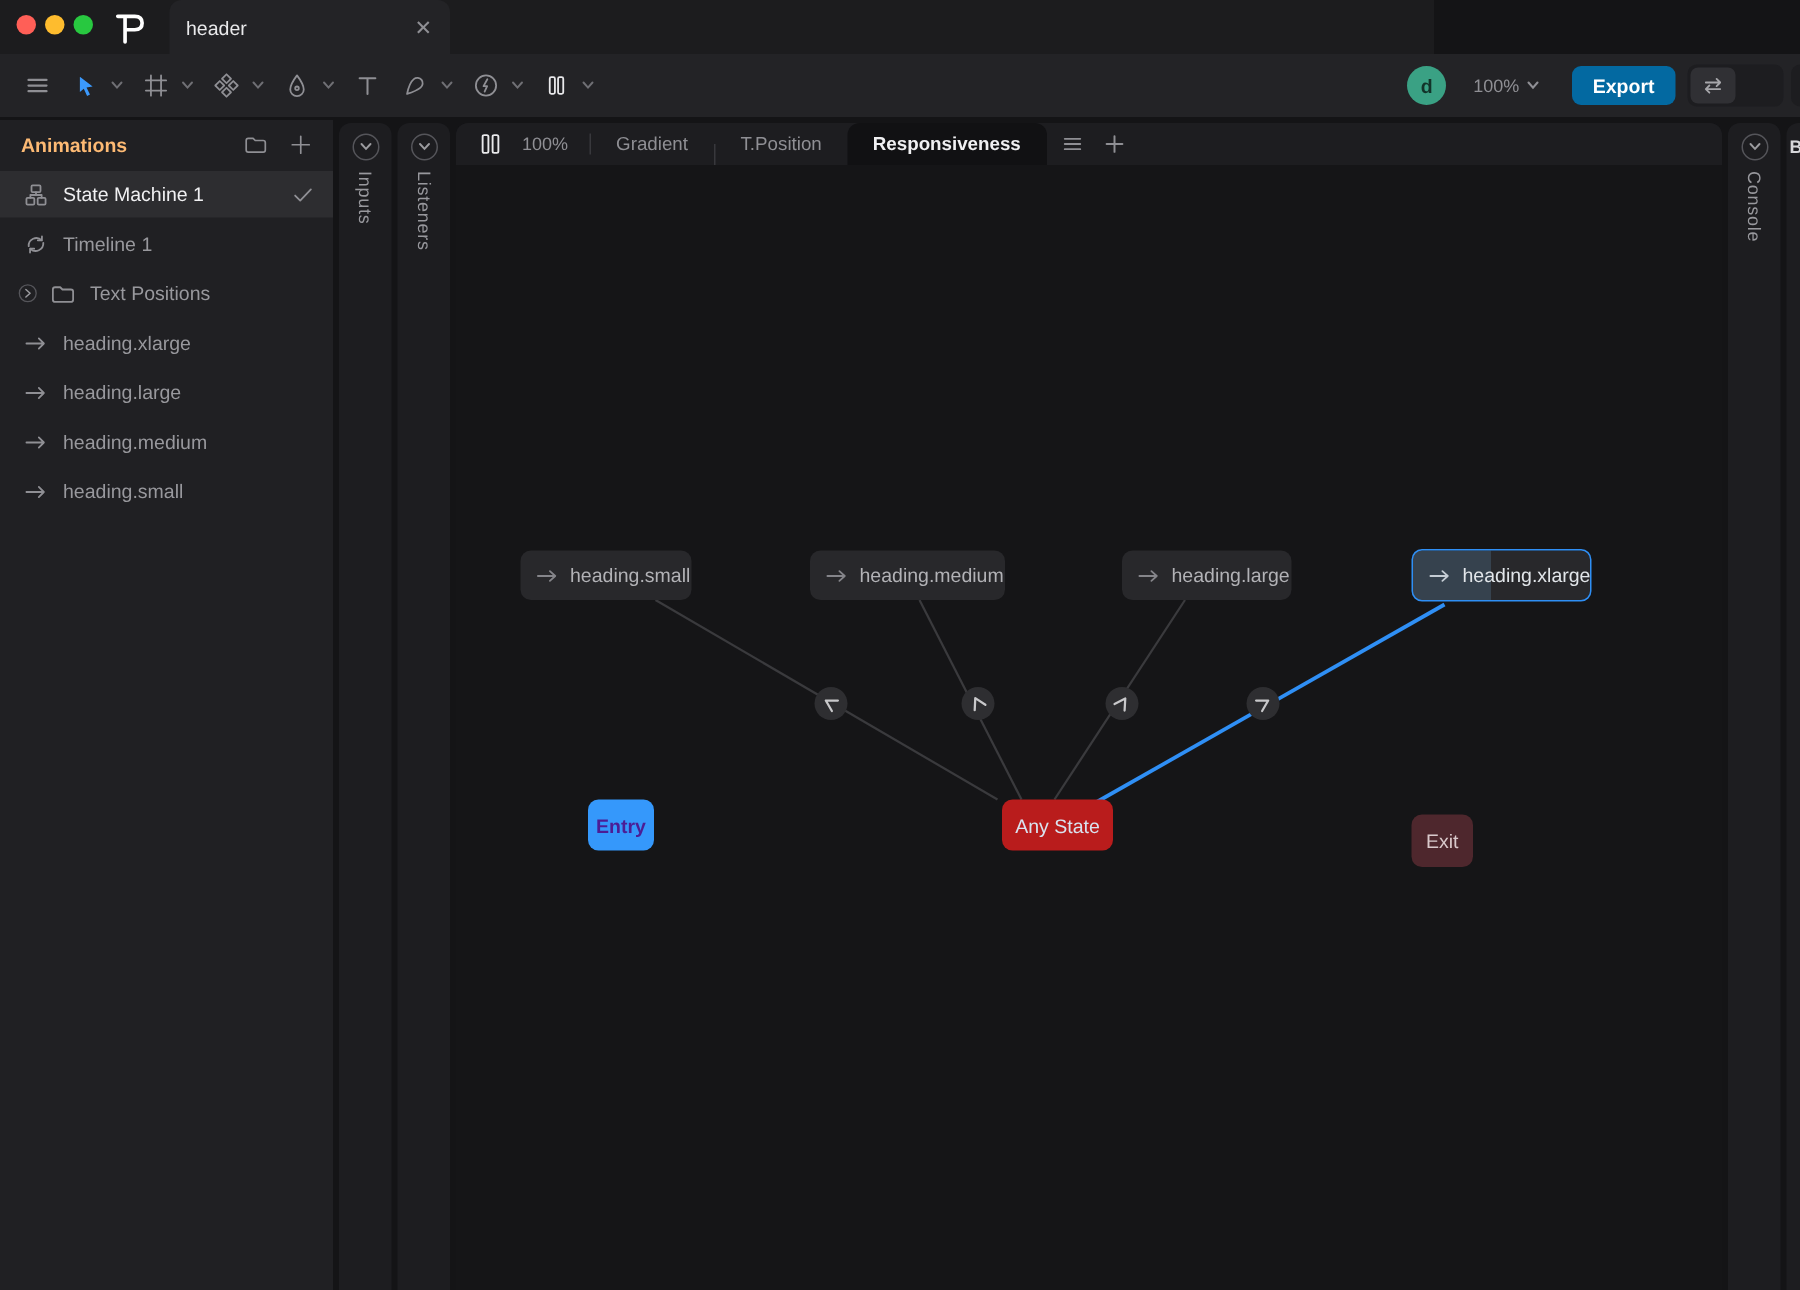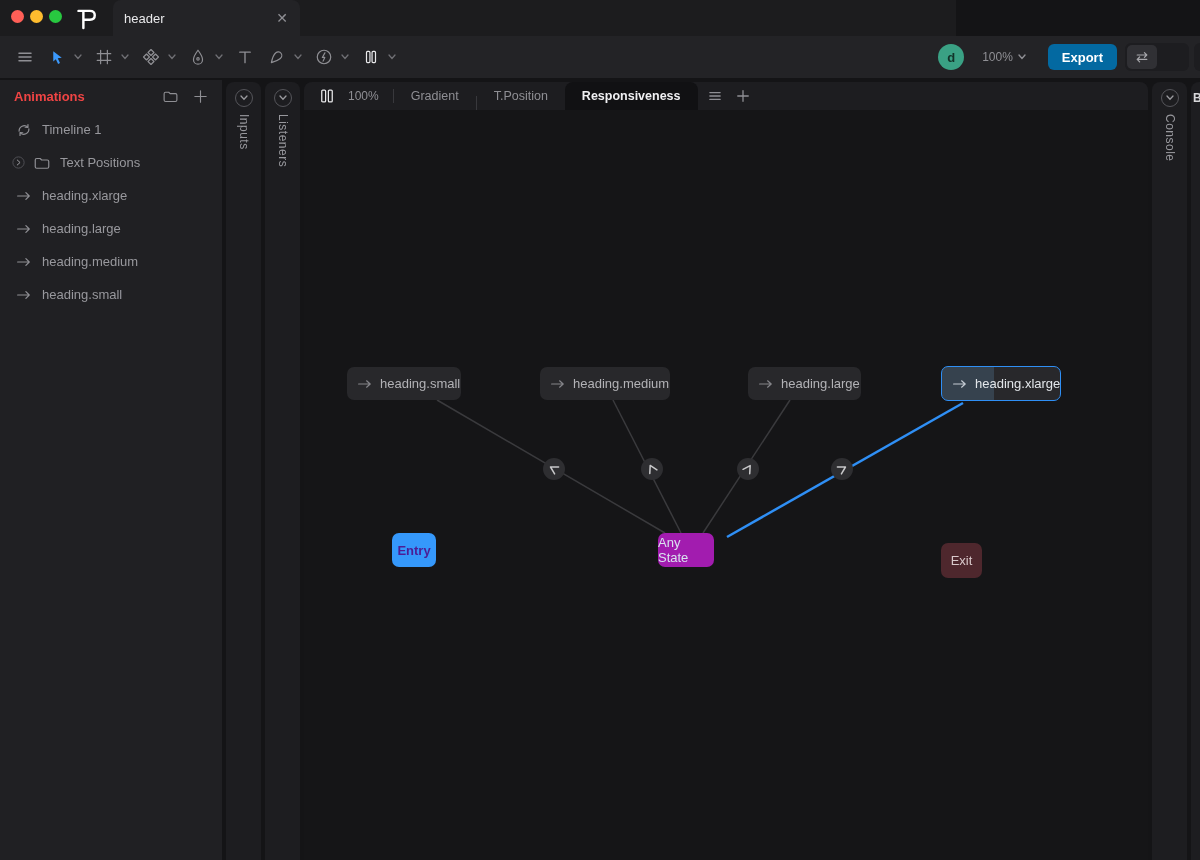--- a/index.html
+++ b/index.html
@@ -38,21 +38,21 @@
   #mode-seg .seg { width:30px; height:24px; display:flex; align-items:center; justify-content:center; border-radius:5px; }
   #mode-seg .seg.on { background:#303034; }
   #seg-sliver { width:6px; height:28px; background:#1d1d20; border-radius:6px 0 0 6px; margin-left:5px; }
 
   
   #main { position:absolute; left:0; top:78px; width:1200px; height:782px; background:#141416; }
 
   
   #sidebar { position:absolute; left:0; top:2px; width:222px; height:780px; background:#202023; }
   #sidebar-header { display:flex; align-items:center; height:32px; padding:0 10px 0 14px; }
-  #sidebar-title { color:#ef4444; font-size:13px; font-weight:700; flex:1; }
+  #sidebar-title { color:#fdba74; font-size:13px; font-weight:700; flex:1; }
   .hdr-icon { width:24px; height:24px; display:flex; align-items:center; justify-content:center; margin-left:6px; }
   .sb-row { display:flex; align-items:center; height:31px; margin:2px 0; padding-left:14px; color:#98989d; font-size:13px; }
   .sb-row.selected { background:#2d2d30; color:#f0f0f2; }
   .sb-row .row-icon { width:20px; height:20px; display:flex; align-items:center; justify-content:center; margin-right:8px; }
   .sb-row .expander { width:16px; height:16px; display:flex; align-items:center; justify-content:center; margin-right:6px; margin-left:-4px; }
   .sb-row .row-label { flex:1; }
   .sb-row .row-check { width:20px; margin-right:10px; display:flex; justify-content:center; }
 
   
   .vstrip { position:absolute; top:4px; width:35px; height:778px; background:#1d1d20; border-radius:8px 8px 0 0; }
@@ -254,20 +254,36 @@
             <path d="M3 8 a2 2 0 0 1 2-2 h4.5 l2 2 H19 a2 2 0 0 1 2 2 v7 a2 2 0 0 1 -2 2 H5 a2 2 0 0 1 -2-2 z"></path>
           </svg>
         </span>
         <span class="hdr-icon">
           <svg width="17" height="17" viewBox="0 0 24 24" stroke="#8f8f94" stroke-width="1.6" stroke-linecap="round">
             <path d="M12 4 V20 M4 12 H20"></path>
           </svg>
         </span>
       </div>
       <div id="sidebar-list">
+          <div class="sb-row selected">
+            <span class="row-icon">
+              <svg width="18" height="18" viewBox="0 0 24 24" fill="none" stroke="#8f8f94" stroke-width="1.6" stroke-linecap="round" stroke-linejoin="round">
+                <rect x="8" y="3.5" width="8" height="6" rx="1"></rect>
+                <rect x="3.5" y="14.5" width="7" height="6" rx="1"></rect>
+                <rect x="13.5" y="14.5" width="7" height="6" rx="1"></rect>
+                <path d="M12 9.5 V12 M7 14.5 V12 H17 V14.5"></path>
+              </svg>
+            </span>
+            <span class="row-label">State Machine 1</span>
+            <span class="row-check">
+              <svg width="18" height="18" viewBox="0 0 24 24" fill="none" stroke="#8f8f94" stroke-width="1.6" stroke-linecap="round" stroke-linejoin="round">
+                <path d="M5 12.5 L9.5 17 L19 7"></path>
+              </svg>
+            </span>
+          </div>
           <div class="sb-row">
             <span class="row-icon">
               <svg width="18" height="18" viewBox="0 0 24 24" fill="none" stroke="#8f8f94" stroke-width="1.6" stroke-linecap="round" stroke-linejoin="round">
                 <path d="M5.5 13.5 A6.8 6.8 0 0 1 17 8.2 M18.5 10.5 A6.8 6.8 0 0 1 7 15.8"></path>
                 <path d="M17.3 4.8 L17.2 8.4 L13.6 8.3 M6.7 19.2 L6.8 15.6 L10.4 15.7"></path>
               </svg>
             </span>
             <span class="row-label">Timeline 1</span>
           </div>
           <div class="sb-row">
@@ -426,21 +442,21 @@
             <span class="n-arrow">
               <svg width="16" height="12" viewBox="0 0 20 14" fill="none" stroke="#c5ccd4" stroke-width="1.5" stroke-linecap="round" stroke-linejoin="round">
                 <path d="M2 7 H16 M12 3 L16.5 7 L12 11"></path>
               </svg>
             </span>
             <span>heading.xlarge</span>
           </div>
           <div class="gnode entry" style="left: 64px; top: 423px; width: 44px; height: 34px; background: rgb(53, 152, 251);">
             <span>Entry</span>
           </div>
-          <div class="gnode any" style="left: 354px; top: 423px; width: 56px; height: 34px; background: #a21caf;">
+          <div class="gnode any" style="left: 364px; top: 423px; width: 74px; height: 34px; background: #b91c1c;">
             <span>Any State</span>
           </div>
           <div class="gnode exit" style="left: 637px; top: 433px; width: 41px; height: 35px; background: rgb(78, 39, 45);">
             <span>Exit</span>
           </div>
         </div>
     </div>
 
   </div>
 </div>

